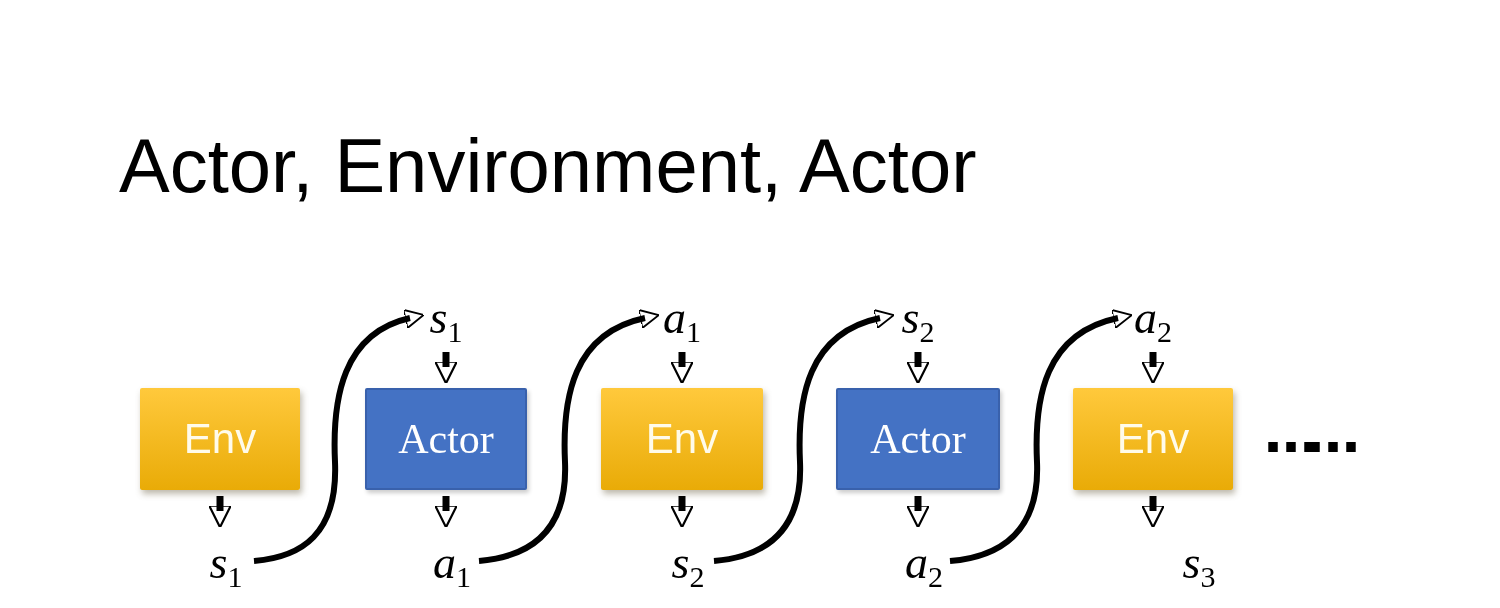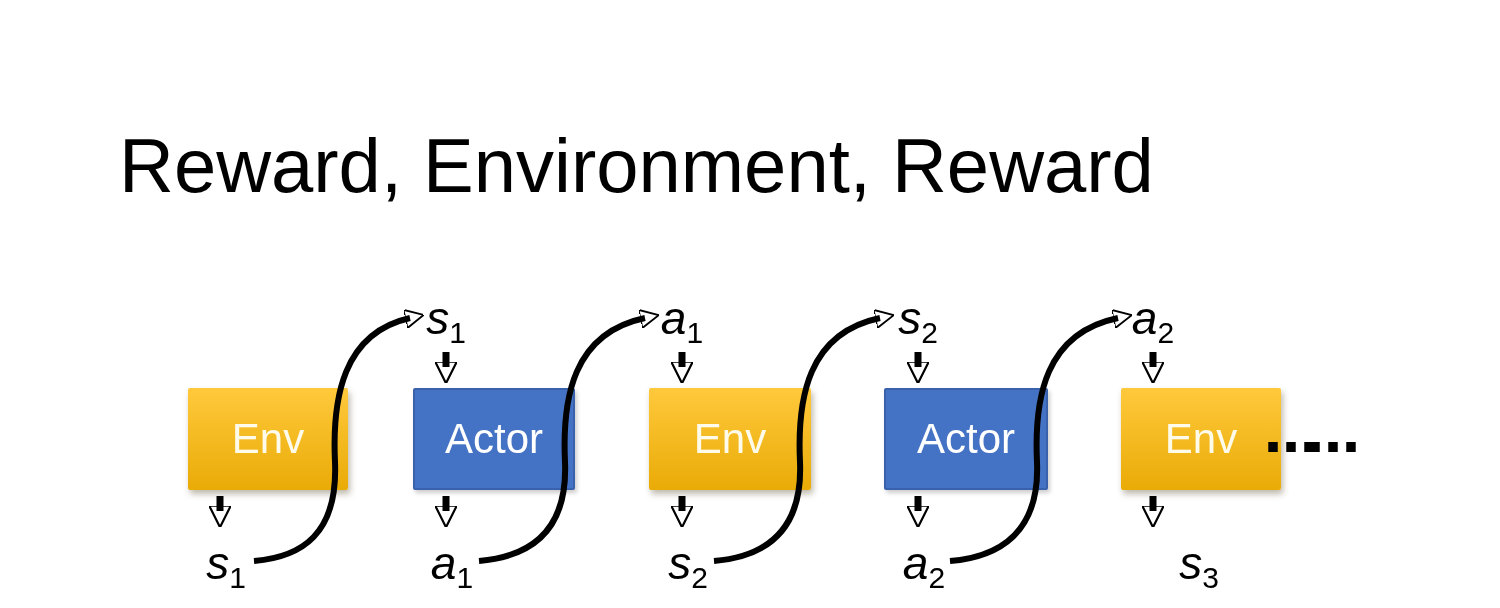--- a/index.html
+++ b/index.html
@@ -27,42 +27,42 @@
   }
   .box{
     position:absolute;
     top:388px;
     height:102px;
     display:flex;
     align-items:center;
     justify-content:center;
     border-radius:2px;
     box-sizing:border-box;
-    margin-left:48px;
   }
   .box.env{
     background:linear-gradient(180deg, var(--env-top,#FFC93C) 0%, var(--env-bottom,#E9AB07) 100%);
     box-shadow:2px 4px 6px rgba(110,100,70,0.45);
   }
   .box.actor{
     background:var(--actor-fill,#4472C4);
     border:2px solid var(--actor-border,#3961AC);
     box-shadow:2px 3px 4px rgba(0,0,0,0.2);
+    font-family:Liberation Serif, serif;
   }
   .box-label{
     font-size:42px;
     line-height:1;
     color:#ffffff;
   }
   .box.env .box-label{ color:#FFFBEA; }
   .mlabel{
     position:absolute;
     width:110px;
     text-align:center;
-    font-family:Liberation Sans, sans-serif;
+    font-family:Liberation Serif, serif;
     font-size:46px;
     line-height:1.1;
     color:#000;
     white-space:nowrap;
   }
   .mlabel .mbase{
     font-style:italic;
   }
   .mlabel .msub{
     font-style:normal;
@@ -96,21 +96,21 @@
     stroke-linecap:butt;
   }
   .arrow-layer path.straight{ stroke-width:7; }
   .arrow-layer path.curve{ stroke-width:6; }
 </style>
 </head>
 <body>
 
 <div class="slide">
 
-  <h1 class="title">Reward, Environment, Reward</h1>
+  <h1 class="title">Actor, Environment, Actor</h1>
 
   <div>
 
     <div class="box env" style="left:140px;width:160px">
       <span class="box-label">Env</span>
     </div>
     <div class="box actor" style="left:365px;width:162px">
       <span class="box-label">Actor</span>
     </div>
     <div class="box env" style="left:601px;width:162px">

